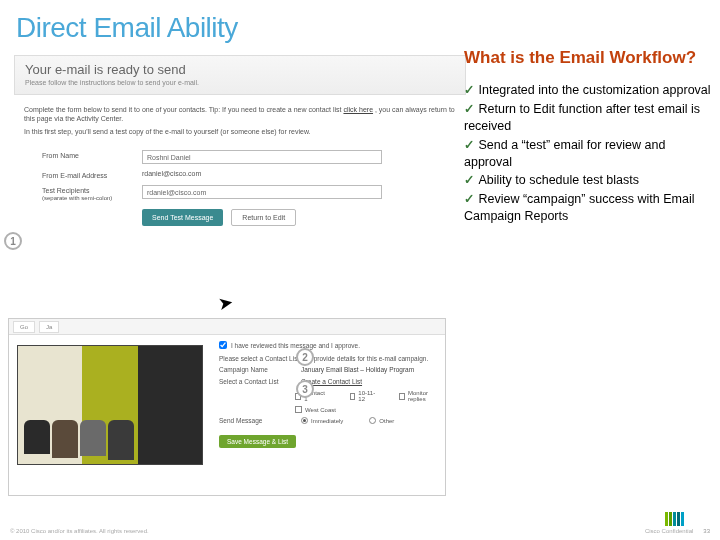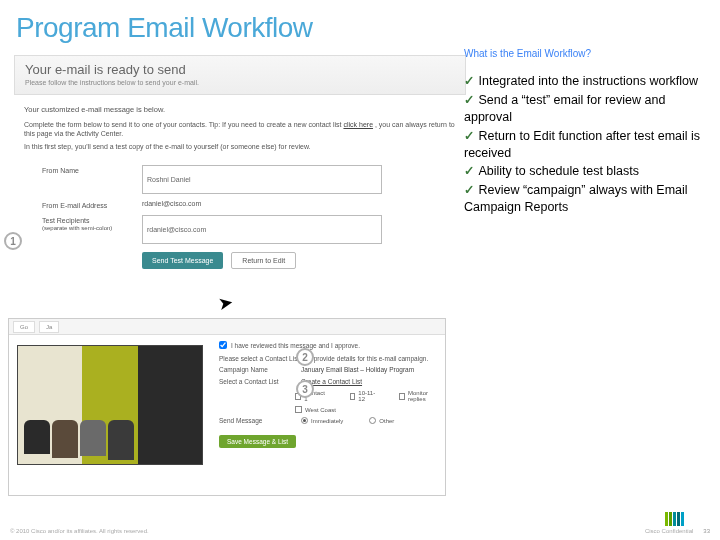--- a/index.html
+++ b/index.html
@@ -11,21 +11,21 @@
 .banner h3{font-size:13px;color:#666;font-weight:400;margin-bottom:2px}
 .banner p{font-size:7px;color:#888}
 .body-text{padding:10px 10px 6px}
 .body-text .lead{font-size:7.5px;color:#555;margin-bottom:6px}
 .body-text .para{font-size:7px;color:#555;line-height:1.3;margin-bottom:4px}
 .body-text a{text-decoration:underline;color:#444}
 .form-area{position:relative;padding:4px 0 0 28px}
 .row{display:flex;align-items:flex-start;margin-bottom:6px;font-size:7px;color:#555}
 .row .lab{width:100px;padding-top:2px}
 .row .val{width:240px}
-.inp{border:1px solid #bbb;background:#fff;padding:2px 4px;font-size:7px;color:#666;width:240px;height:29px}
+.inp{border:1px solid #bbb;background:#fff;padding:2px 4px;font-size:7px;color:#666;width:240px;height:14px}
 .btns{display:flex;gap:8px;margin:8px 0 0 100px}
 .btn-teal{background:#3a8a8f;color:#fff;border:none;padding:4px 10px;font-size:7px;border-radius:2px}
 .btn-grey{background:#fff;color:#555;border:1px solid #bbb;padding:4px 10px;font-size:7px;border-radius:2px}
 .callout{position:absolute;width:18px;height:18px;border:2px solid #b0b0b0;border-radius:50%;background:#fff;display:flex;align-items:center;justify-content:center;font-size:10px;color:#888;font-weight:bold}
 .c1{left:4px;top:232px}
 .c2{left:296px;top:348px}
 .c3{left:296px;top:380px}
 .cursor{position:absolute;left:218px;top:292px;font-size:18px;color:#000;transform:rotate(-10deg)}
 .second-shot{position:absolute;left:8px;top:318px;width:438px;height:178px;background:#fff;border:1px solid #ccc}
 .ss-tabs{height:16px;background:#f5f5f5;border-bottom:1px solid #ddd;display:flex;align-items:center;gap:4px;padding:0 4px}
@@ -45,42 +45,41 @@
 .ss-row{display:flex;align-items:center;margin-bottom:5px;gap:6px}
 .ss-row .lab2{width:76px;font-size:6.5px}
 .ss-row .val2{font-size:6.5px;text-decoration:underline;color:#444}
 .ss-opts{display:flex;gap:24px;margin:4px 0}
 .ss-opt{display:flex;align-items:center;gap:3px;font-size:6px}
 .radio{width:7px;height:7px;border:1px solid #888;border-radius:50%;display:inline-block}
 .radio.on::after{content:"";display:block;width:3px;height:3px;background:#555;border-radius:50%;margin:1px}
 .cb{width:7px;height:7px;border:1px solid #888;display:inline-block}
 .btn-green{background:#6fa52e;color:#fff;border:none;padding:3px 8px;font-size:6.5px;border-radius:2px;margin-top:6px}
 .right-col{position:absolute;right:2px;top:48px;width:258px;padding:0 4px}
-.right-h{font-size:10px;font-weight:normal;color:#3b82f6;margin-bottom:14px}
+.right-h{font-size:17px;font-weight:bold;color:#c2410c;margin-bottom:14px}
 .feat{font-size:12.5px;color:#000;line-height:1.35;margin-bottom:2px}
 .check{color:#3a7a3a;font-weight:bold;margin-right:4px}
 .footer{position:absolute;bottom:6px;left:0;width:100%;display:flex;justify-content:space-between;align-items:center;padding:0 10px;font-size:6px;color:#aaa}
 .stripes{position:absolute;right:36px;bottom:14px;display:flex;height:14px}
 .stripes span{width:3px;margin-left:1px}
 .s1{background:#7ab800}.s2{background:#5a9e00}.s3{background:#008c99}.s4{background:#006b77}.s5{background:#00a0c6}
 .pgnum{color:#999}
 </style>
 </head>
 <body>
 <div class="slide">
 
-<h1 class="title">Program Email Workflow</h1>
+<h1 class="title">Direct Email Ability</h1>
 
 <div class="left-col">
   <div class="banner">
     <h3>Your e-mail is ready to send</h3>
     <p>Please follow the instructions below to send your e-mail.</p>
   </div>
   <div class="body-text">
-    <p class="lead">Your customized e-mail message is below.</p>
     <p class="para">
       <span>Complete the form below to send it to one of your contacts. Tip: If you need to create a new contact list </span>
       <a href="#">click here</a>
       <span>, you can always return to this page via the Activity Center.</span>
     </p>
     <p class="para">In this first step, you'll send a test copy of the e-mail to yourself (or someone else) for review.</p>
   </div>
   <div class="form-area">
     <div class="row">
       <div class="lab">From Name</div>
@@ -169,25 +168,25 @@
       <button class="btn-green">Save Message &amp; List</button>
     </div>
   </div>
 </div>
 
 <div class="callout c2">2</div>
 <div class="callout c3">3</div>
 
 <div class="right-col">
   <div class="right-h">What is the Email Workflow?</div>
-  <div class="feat"><span class="check">✓</span><span>Integrated into the instructions workflow</span></div>
+  <div class="feat"><span class="check">✓</span><span>Integrated into the customization approval</span></div>
+  <div class="feat"><span class="check">✓</span><span>Return to Edit function after test email is received</span></div>
   <div class="feat"><span class="check">✓</span><span>Send a “test” email for review and approval</span></div>
-  <div class="feat"><span class="check">✓</span><span>Return to Edit function after test email is received</span></div>
   <div class="feat"><span class="check">✓</span><span>Ability to schedule test blasts</span></div>
-  <div class="feat"><span class="check">✓</span><span>Review “campaign” always with Email Campaign Reports</span></div>
+  <div class="feat"><span class="check">✓</span><span>Review “campaign” success with Email Campaign Reports</span></div>
 </div>
 
 <div class="stripes">
   <span class="s1"></span>
       <span class="s2"></span>
       <span class="s3"></span>
       <span class="s4"></span>
       <span class="s5"></span>
 </div>
 

